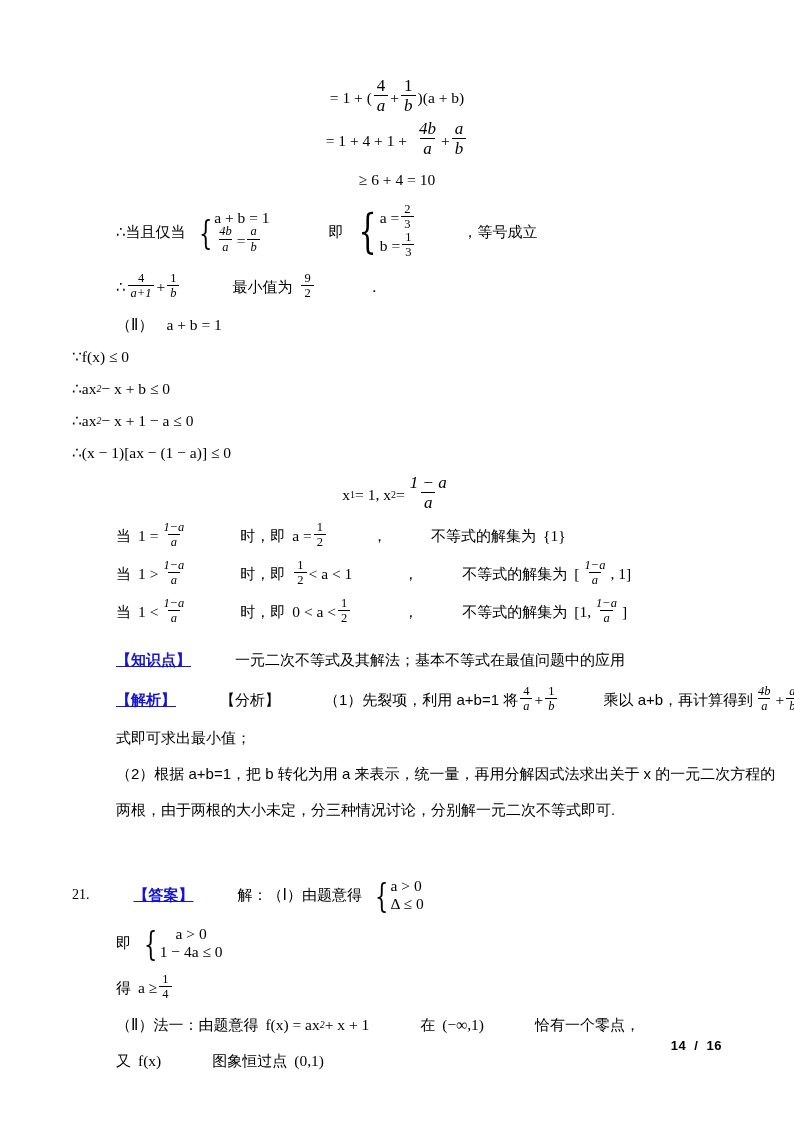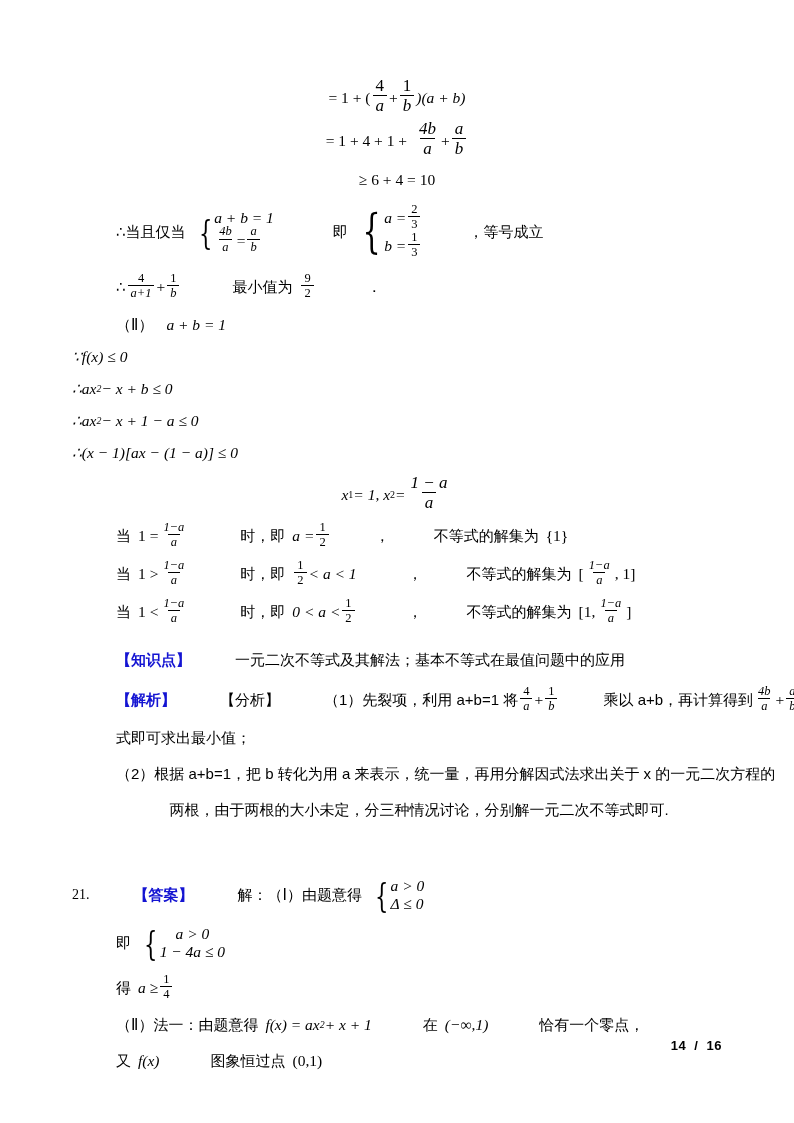--- a/index.html
+++ b/index.html
@@ -36,21 +36,20 @@
     flex-wrap: nowrap;
     white-space: nowrap;
     font-size: 14.5px;
     line-height: 1.05;
     color: #000;
   }
   .line.center { justify-content: center; }
   .cn { font-family: "Liberation Sans", "DejaVu Sans", sans-serif; font-size: 15px; margin-left: 44px; }
   .mth {
     font-family: "Liberation Serif", "DejaVu Serif", serif;
-    font-style: italic;
     font-size: 15.5px;
   }
   .mth.up { font-style: normal; }
   .num {
     font-family: "Liberation Serif", "DejaVu Serif", serif;
     font-style: normal;
     font-size: 15.5px;
   }
   .sp2 { display:inline-block; width: 7px; }
   .sp4 { display:inline-block; width: 13px; }
@@ -110,21 +109,21 @@
   }
   .system .rows > div {
     display: flex;
     align-items: center;
     white-space: nowrap;
     line-height: 1.15;
   }
   .system.tall .rows > div { line-height: 1.45; }
 
   
-  .tag-blue { color: #1414d2; font-weight: 700; }
+  .tag-blue { color: #1414d2; font-weight: 700; text-decoration: underline; }
   .tag-black { color: #000; font-weight: 400; }
 
   
   .footer {
     position: absolute;
     right: 72px;
     top: 1038px;
     font-size: 13px;
     font-weight: 700;
     font-family: "Liberation Sans", sans-serif;
@@ -388,21 +387,21 @@
     </div>
 
     <div class="line" style="margin-top:10px;height:24px;">
       <span class="cn">式即可求出最小值；</span>
     </div>
 
     <div class="line" style="margin-top:12px;height:24px;text-align:center;">
       <span class="cn">（2）根据 a+b=1，把 b 转化为用 a 来表示，统一量，再用分解因式法求出关于 x 的一元二次方程的</span>
     </div>
 
-    <div class="line" style="margin-top:12px;height:24px;justify-content:center;">
+    <div class="line" style="margin-top:12px;height:24px;">
       <span class="cn">两根，由于两根的大小未定，分三种情况讨论，分别解一元二次不等式即可.</span>
     </div>
 
     <div class="line" style="margin-top:52px;height:42px;">
       <span class="num" style="font-size:14px;">21.</span>
       <span class="cn tag-blue">【答案】</span>
       <span class="cn">解：（Ⅰ）由题意得</span>
       <span class="sp2"></span>
       <span class="system">
         <span class="brace">{</span>

